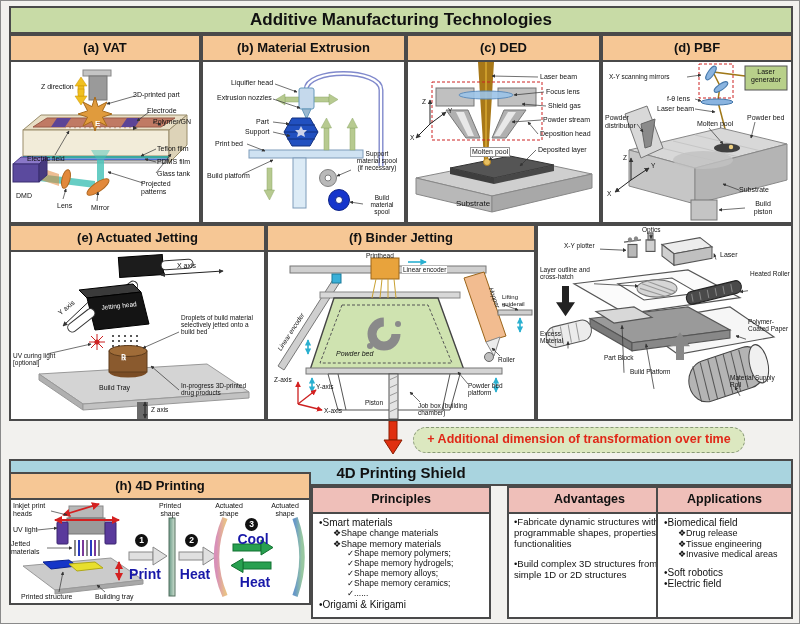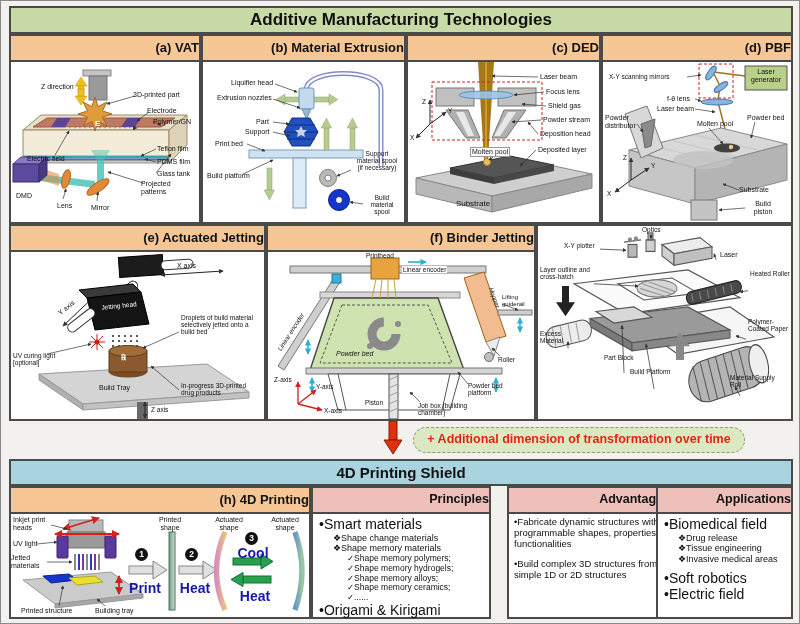--- a/index.html
+++ b/index.html
@@ -1,31 +1,31 @@
 <!DOCTYPE html>
 <html><head>
 <meta charset="utf-8">
 <style>
   html,body{margin:0;padding:0;background:#9a9a9a;}
   .fig{position:relative;width:800px;height:624px;background:#f2f1ee;font-family:"Liberation Sans",sans-serif;color:#111;overflow:hidden;border:1px solid #8a8a8a;box-sizing:border-box;}
   .bigh{position:absolute;left:8px;top:5px;width:784px;height:28px;background:#c8dba6;border:2px solid #4a4a4a;box-sizing:border-box;text-align:center;font-weight:bold;font-size:17px;line-height:24px;}
   .bigh.blue{background:#a9d4df;top:458px;height:27px;font-size:15px;line-height:23px;}
   .panel{position:absolute;border:2px solid #4a4a4a;background:#fff;box-sizing:border-box;display:flex;flex-direction:column;}
-  .ph{height:24px;background:#f6c795;border-bottom:2px solid #4a4a4a;font-weight:bold;font-size:13px;text-align:right;line-height:23px;flex:0 0 auto;}
+  .ph{height:24px;background:#f6c795;border-bottom:2px solid #4a4a4a;font-weight:bold;font-size:13px;text-align:center;line-height:23px;flex:0 0 auto;}
   .ph.pink{background:#efbfb9;font-size:12.5px;}
   .pb{position:relative;flex:1;overflow:hidden;background:#fff;}
   .pb svg{position:absolute;left:0;top:0;width:100%;height:100%;}
   .lb{position:absolute;font-size:7px;line-height:1.1;color:#111;}
   .lb.c{text-align:center;} .lb.w{color:#fff;} .lb.b{font-weight:bold;}
   .lb.s65{font-size:6.5px;} .lb.s6{font-size:6px;} .lb.s8{font-size:8px;}
   .step{position:absolute;width:13px;height:13px;border-radius:50%;background:#111;color:#fff;font-size:8.5px;font-weight:bold;text-align:center;line-height:13px;}
   .blue-word{position:absolute;color:#1818a8;font-weight:bold;font-size:14px;text-align:center;}
   .trans-pill{position:absolute;left:412px;top:426px;width:332px;height:26px;box-sizing:border-box;background:#dce8c0;border:1.5px dashed #8a9a78;border-radius:13px;color:#e02818;font-weight:bold;font-size:12.5px;text-align:center;line-height:23px;}
   .col-body{position:relative;flex:1;padding:3px 5px;box-sizing:border-box;}
-  .i0{font-size:14px;line-height:1.14;margin-left:1px;}
+  .i0{font-size:10px;line-height:1.14;margin-left:1px;}
   .i1{font-size:9px;line-height:1.16;margin-left:15px;}
   .i2{font-size:8.5px;line-height:1.16;margin-left:29px;}
   .adv{font-size:9.5px;line-height:1.15;margin-bottom:9px;}
   .gap-top{margin-top:7px;}
 </style>
 </head>
 <body>
 
 <div class="fig">
 
@@ -555,21 +555,21 @@
   </section>
 
   <svg style="position:absolute;left:382px;top:420px" width="20" height="36">
     <rect x="6" y="0" width="8" height="19" fill="#e03010" stroke="#8a1c00" stroke-width="1"></rect>
     <polygon points="1,19 19,19 10,33" fill="#e03010" stroke="#8a1c00" stroke-width="1"></polygon>
   </svg>
   <div class="trans-pill">+ Additional dimension of transformation over time</div>
 
   <div class="bigh blue">4D Printing Shield</div>
 
-  <section class="panel" style="left:8px;top:485px;width:302px;height:133px">
+  <section class="panel" style="left:8px;top:471px;width:302px;height:133px">
     <header class="ph">(h) 4D Printing</header>
     <div class="pb">
       <svg viewBox="0 0 298 103" preserveAspectRatio="none">
         <g>
           <rect x="58" y="6" width="34" height="12" fill="#b8b8b8" stroke="#888"></rect>
           <rect x="56" y="18" width="38" height="16" fill="#9a9a9a" stroke="#777"></rect>
           <rect x="46" y="22" width="11" height="22" rx="1" fill="#5a3a9c" stroke="#3a2570"></rect>
           <rect x="94" y="22" width="11" height="22" rx="1" fill="#5a3a9c" stroke="#3a2570"></rect>
           <line x1="52" y1="15" x2="88" y2="4" stroke="#d42020" stroke-width="1.8" marker-start="url(#ahr)" marker-end="url(#ahr)"></line>
           <line x1="44" y1="20" x2="108" y2="20" stroke="#d42020" stroke-width="1.8" marker-start="url(#ahr)" marker-end="url(#ahr)"></line>

